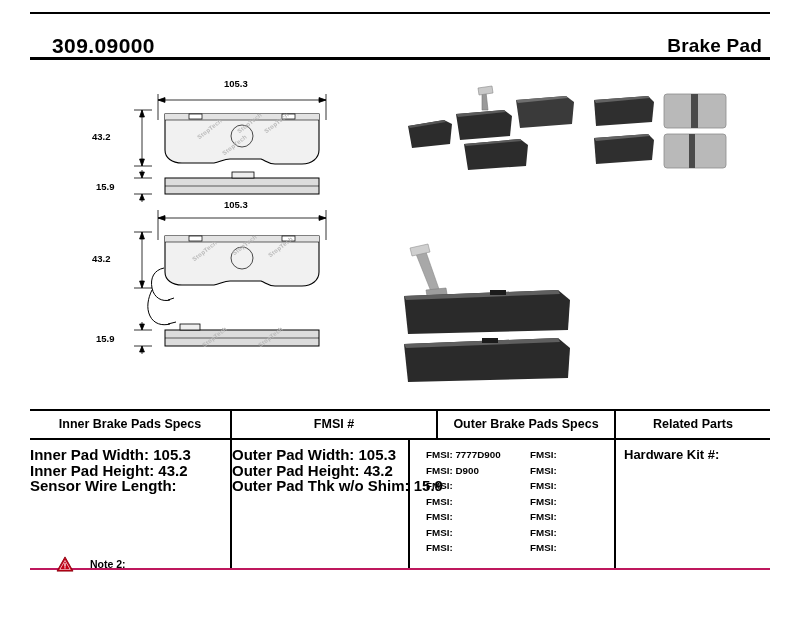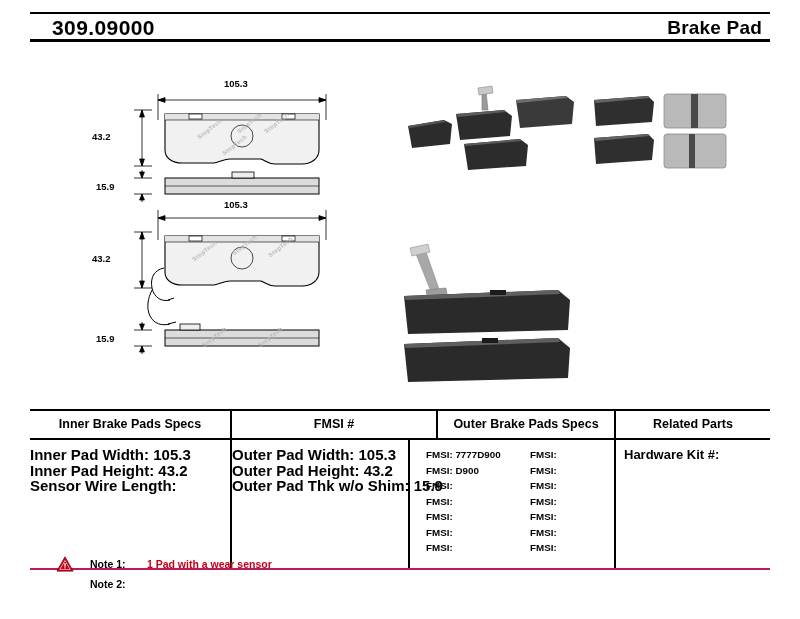--- a/index.html
+++ b/index.html
@@ -18,21 +18,21 @@
     position: relative;
     width: 800px;
     height: 619px;
     box-sizing: border-box;
   }
 
   
   .header {
     position: absolute;
     left: 30px;
-    top: 10px;
+    top: 28px;
     width: 740px;
     height: 32px;
     border-bottom: 3px solid #000;
     box-sizing: border-box;
   }
   .header-rule-top {
     position: absolute;
     left: 30px;
     top: 12px;
     width: 740px;
@@ -431,22 +431,18 @@
   <svg class="warn-icon" viewBox="0 0 20 18">
     <path d="M10 1 L19 17 L1 17 Z" fill="#c20016" stroke="#8d0010" stroke-width="1"></path>
     <path d="M10 4.5 L16.4 15.6 L3.6 15.6 Z" fill="#ffffff" stroke="none"></path>
     <path d="M10 5.6 L15.3 15 L4.7 15 Z" fill="#c20016" stroke="none"></path>
     <rect x="9.3" y="8" width="1.4" height="4" fill="#ffffff"></rect>
     <rect x="9.3" y="12.7" width="1.4" height="1.3" fill="#ffffff"></rect>
   </svg>
 
   <div class="notes" style="left:90px;">
     <div class="note-line">
-      <span class="label">Note 1:</span>
-      <span class="note-value">1 Pad with a wear sensor</span>
-    </div>
-    <div class="note-line">
       <span class="label">Note 2:</span>
       <span class="note-value"></span>
     </div>
   </div>
 
 </div>
 
 </body></html>

